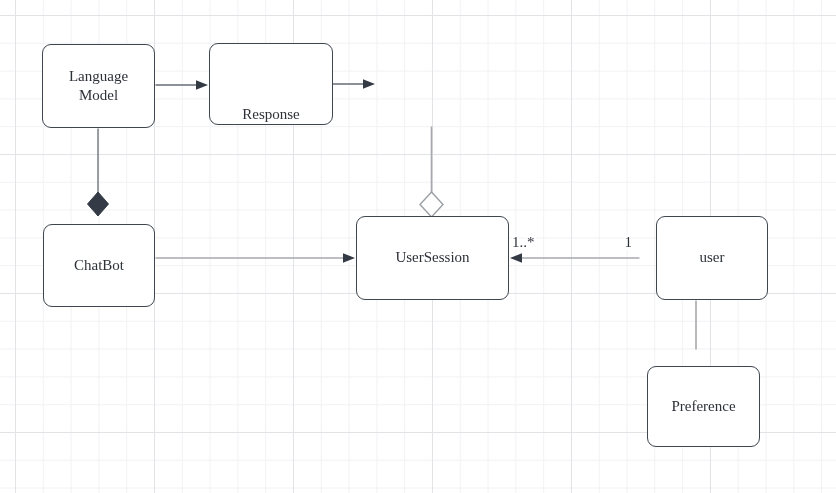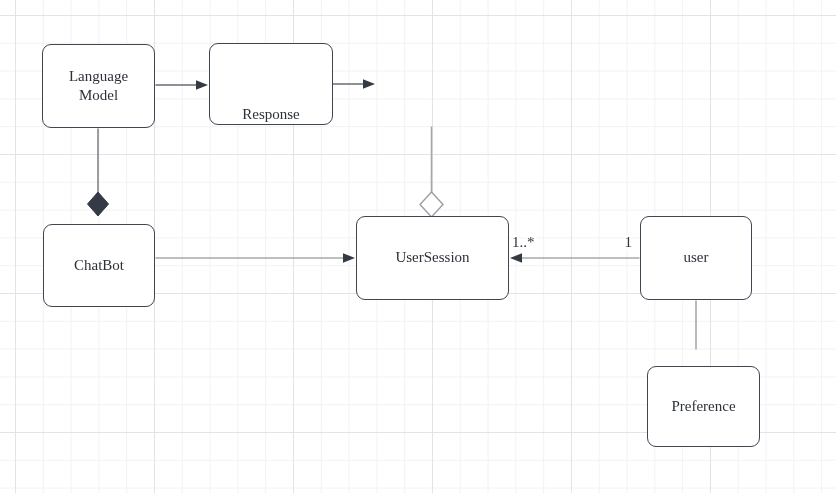--- a/index.html
+++ b/index.html
@@ -59,21 +59,21 @@
     stroke: #ffffff;
     stroke-width: 5px;
     stroke-linejoin: round;
   }
   
   #n-language-model { left: 42px;  top: 44px;  width: 113px; height: 84px; }
   #n-response       { left: 209px; top: 43px;  width: 124px; height: 82px; align-items: flex-end; }
   #n-message        { left: 376px; top: 43px;  width: 111px; height: 83px; }
   #n-chatbot        { left: 43px;  top: 217px; width: 112px; height: 83px; margin-top: 7px; }
   #n-user-session   { left: 356px; top: 216px; width: 153px; height: 84px; }
-  #n-user           { left: 640px; top: 216px; width: 112px; height: 84px; }
+  #n-user           { left: 656px; top: 216px; width: 112px; height: 84px; }
   #n-preference     { left: 647px; top: 350px; width: 113px; height: 81px; margin-top: 16px; }
   #n-language-model .label { max-width: 78px; }
 </style>
 </head>
 <body>
 
 <div class="canvas">
 
   <svg class="edges" viewBox="0 0 836 493" xmlns="http://www.w3.org/2000/svg">
 

